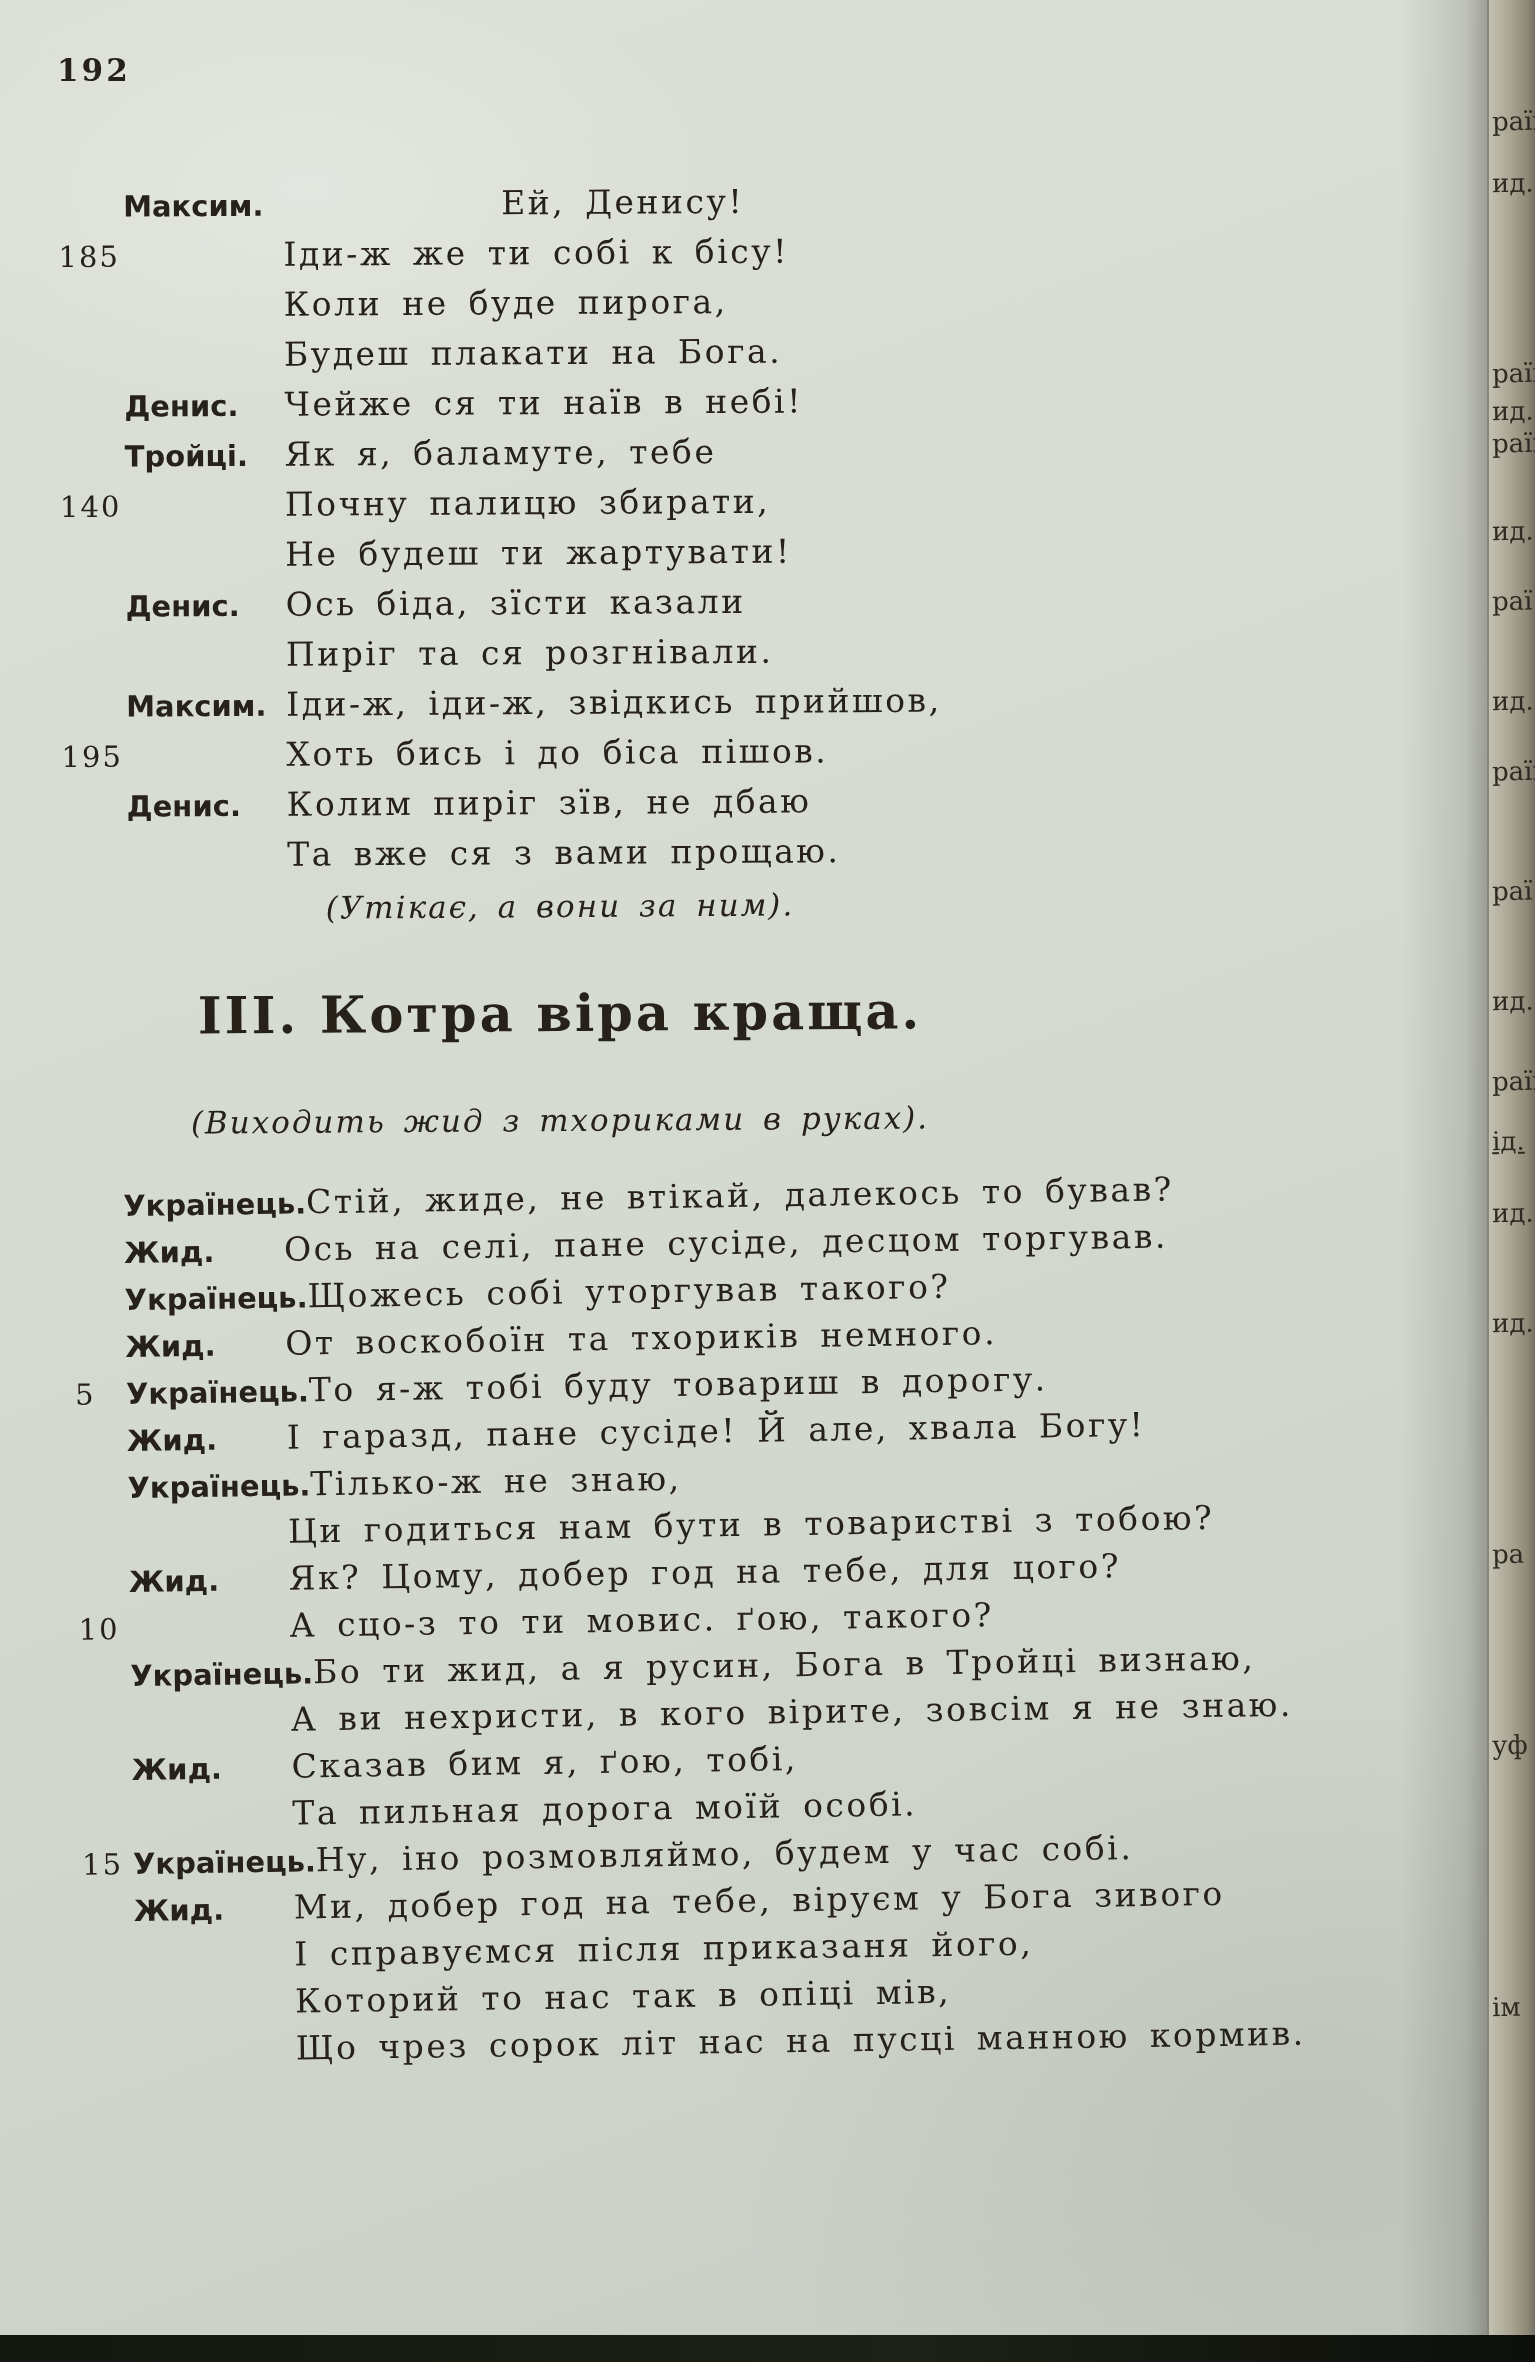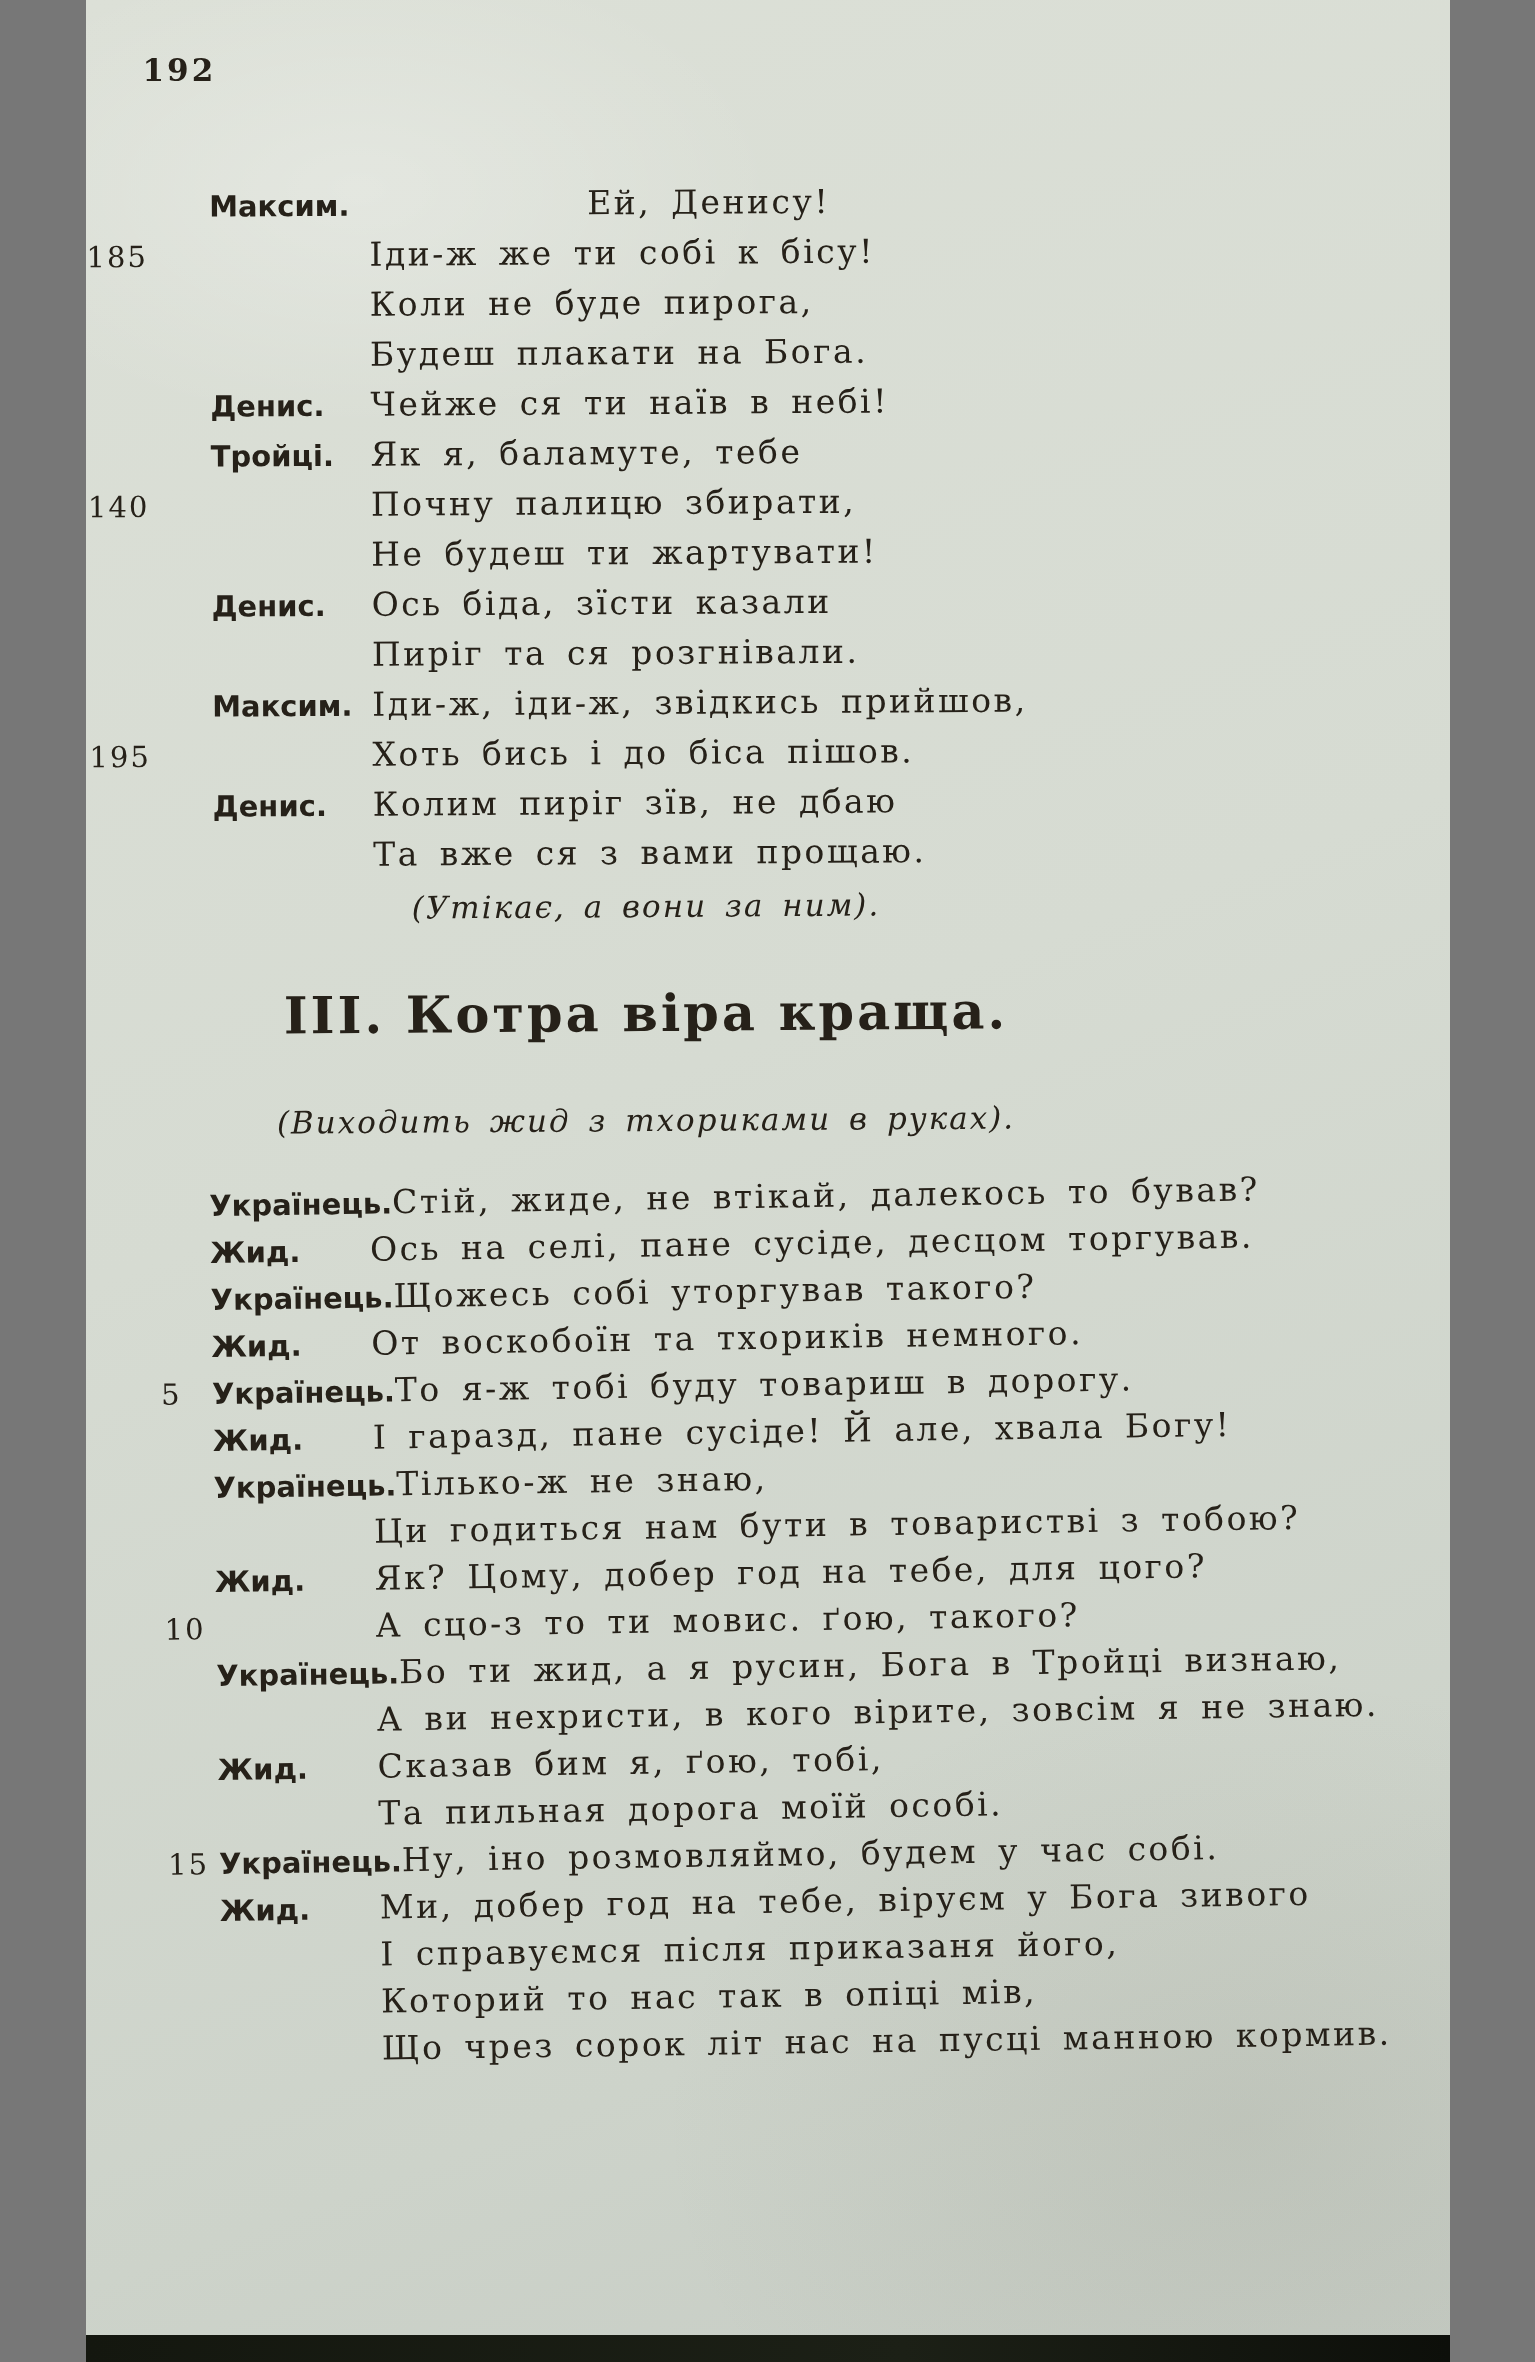--- a/index.html
+++ b/index.html
@@ -1,18 +1,18 @@
 <!DOCTYPE html>
 <html><head>
 <meta charset="utf-8">
 <style>
   html,body{margin:0;padding:0;background:#777;}
   .page{
     position:relative;
-    width:1364px;height:2362px;
+    width:1535px;height:2362px;
     margin:0 auto;
     overflow:hidden;
     background:linear-gradient(160deg,#dce0d7 0%,#d6dbd2 45%,#cdd3ca 80%,#c6ccc4 100%);
     font-family:"DejaVu Serif","Liberation Serif",serif;
     color:#262119;
   }
   
   .page::before{
     content:"";position:absolute;inset:0;pointer-events:none;
     background:
@@ -24,21 +24,21 @@
     font-size:31px;font-weight:bold;letter-spacing:3px;
   }
   
   .dialogue{position:absolute;left:0;width:1460px;}
   .section1{top:186px;transform:rotate(-0.35deg);transform-origin:60px 0;}
   .section2{top:1186px;transform:rotate(-0.85deg);transform-origin:60px 0;}
   .line-row{display:flex;align-items:baseline;}
   .section1 .line-row{height:50px;}
   .section2 .line-row{height:47px;}
   .lnum{
-    flex:0 0 123px;box-sizing:border-box;
+    flex:0 0 123px;box-sizing:border-box;padding-left:58px;
     font-size:29px;letter-spacing:2px;
   }
   .section2 .lnum{padding-left:72px;}
   .speaker{
     flex:0 0 160px;box-sizing:border-box;white-space:nowrap;
     font-family:"DejaVu Sans","Liberation Sans",sans-serif;
     font-weight:bold;font-size:29px;
   }
   .ltext{
     white-space:nowrap;

